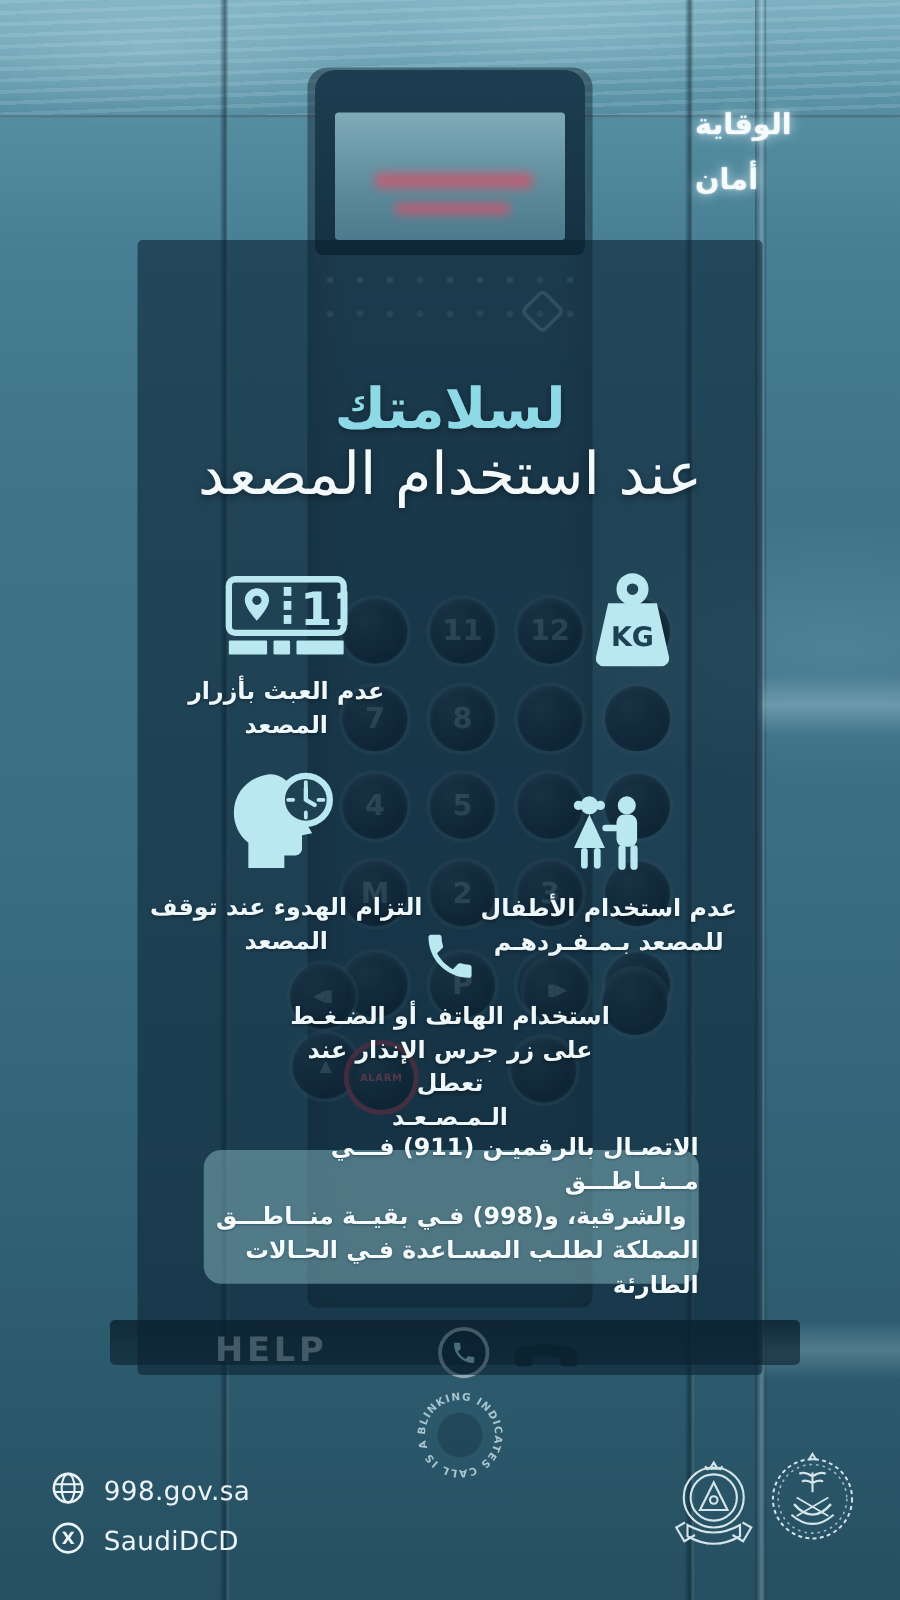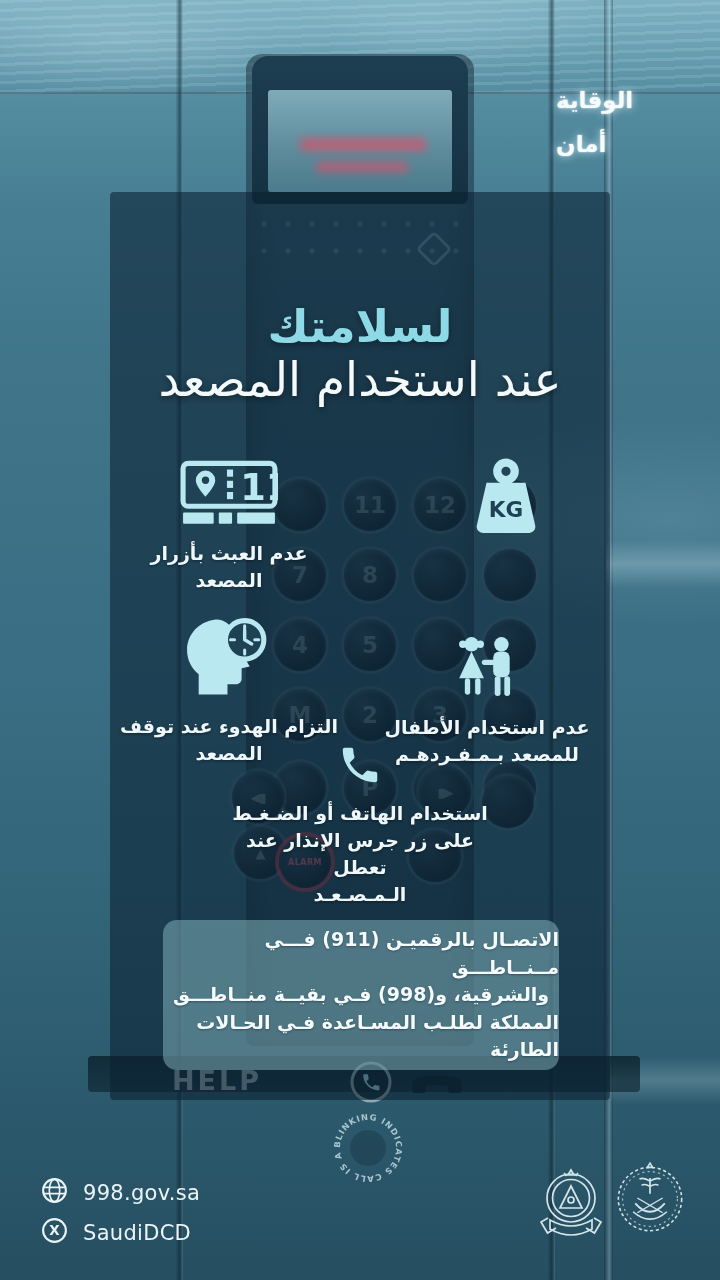--- a/index.html
+++ b/index.html
@@ -67,21 +67,21 @@
   .title-main{position:absolute;left:70px;top:352px;width:580px;text-align:center;
     font-size:47px;font-weight:400;color:#f4fafc;text-shadow:0 2px 6px rgba(0,0,0,.4);}
   .tip{position:absolute;display:flex;flex-direction:column;align-items:center;color:#b9e8f1;}
   .tip-label{margin-top:12px;color:#eef7f9;font-weight:700;font-size:19px;line-height:27px;
     text-align:center;text-shadow:0 1px 3px rgba(0,0,0,.4);}
   .tip1{left:118px;top:460px;width:222px;}
   .tip2{left:398px;top:458px;width:216px;}
   .tip3{left:103px;top:613px;width:252px;}
   .tip4{left:383px;top:636px;width:208px;}
   .tip5{left:230px;top:742px;width:260px;}
-  .info-box{position:absolute;left:163px;top:920px;width:396px;height:150px;z-index:20;
+  .info-box{position:absolute;left:163px;top:920px;width:396px;height:107px;z-index:20;
     background:rgba(148,198,208,.46);border-radius:14px;
     display:flex;flex-direction:column;justify-content:center;align-items:center;
     color:#f5fbfc;font-weight:700;font-size:19px;line-height:27.5px;
     text-shadow:0 1px 2px rgba(20,50,65,.5);}
   .footer-row{position:absolute;display:flex;align-items:center;gap:14px;color:#eaf4f7;}
   .footer-site{left:40px;top:1176px;}
   .footer-social{left:40px;top:1216px;}
   .footer-text{font-size:21px;letter-spacing:.3px;}
   .emblem{position:absolute;opacity:.92;}
   .emblem-cd{left:538px;top:1166px;}

